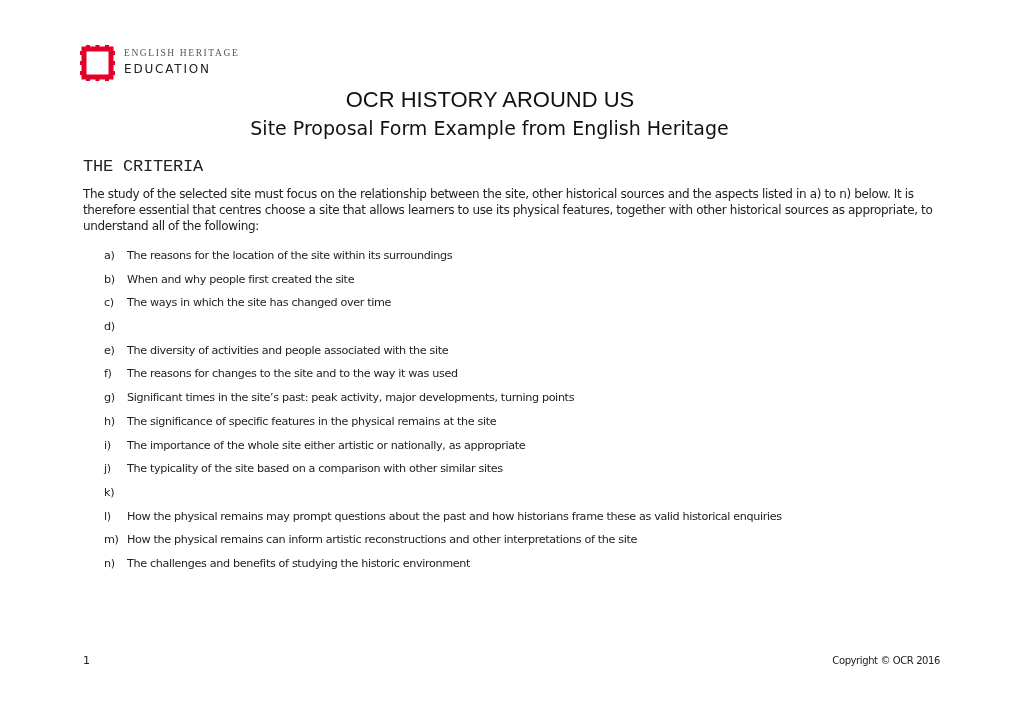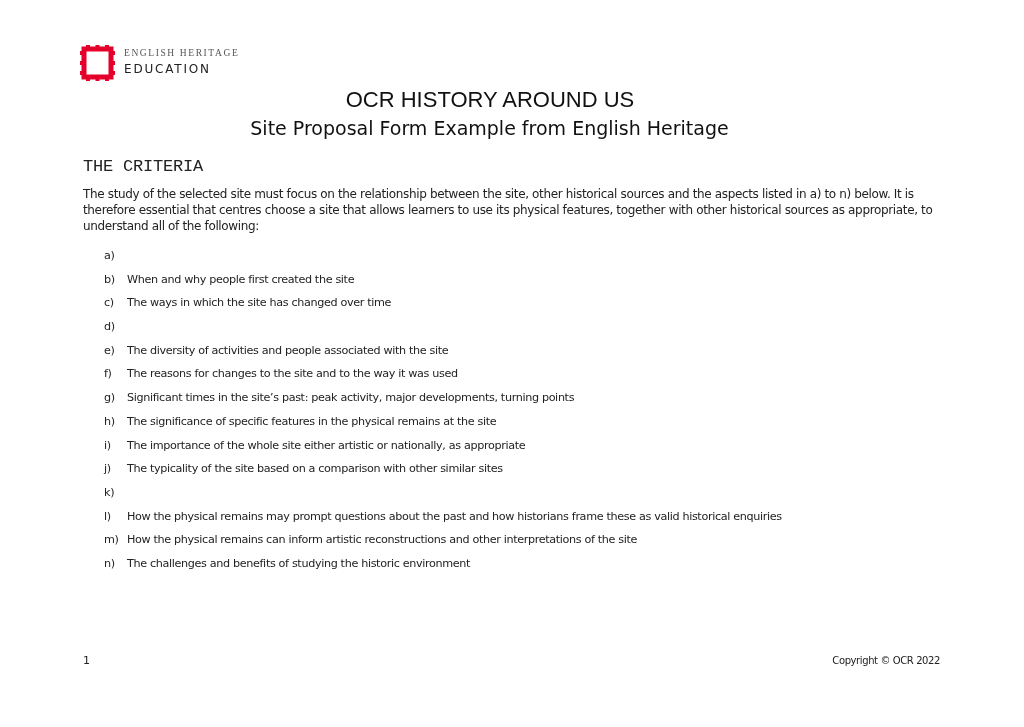--- a/index.html
+++ b/index.html
@@ -205,20 +205,21 @@
   <div class="title-main">OCR HISTORY AROUND US</div>
   <div class="title-sub">Site Proposal Form Example from English Heritage</div>
 
   <div class="criteria-heading">THE CRITERIA</div>
 
   <div class="intro">The study of the selected site must focus on the relationship between the site, other historical sources and the aspects listed in a) to n) below. It is therefore essential that centres choose a site that allows learners to use its physical features, together with other historical sources as appropriate, to understand all of the following:</div>
 
   <ul class="criteria-list">
     <li class="criteria-item">
       <span class="criteria-letter">a)</span>
+      <span class="criteria-text">The reasons for the location of the site within its surroundings</span>
     </li>
     <li class="criteria-item">
       <span class="criteria-letter">b)</span>
       <span class="criteria-text">When and why people first created the site</span>
     </li>
     <li class="criteria-item">
       <span class="criteria-letter">c)</span>
       <span class="criteria-text">The ways in which the site has changed over time</span>
     </li>
     <li class="criteria-item">
@@ -259,15 +260,15 @@
       <span class="criteria-letter">m)</span>
       <span class="criteria-text">How the physical remains can inform artistic reconstructions and other interpretations of the site</span>
     </li>
     <li class="criteria-item">
       <span class="criteria-letter">n)</span>
       <span class="criteria-text">The challenges and benefits of studying the historic environment</span>
     </li>
   </ul>
 
   <div class="page-number">1</div>
-  <div class="copyright">Copyright © OCR 2022</div>
+  <div class="copyright">Copyright © OCR 2016</div>
 
 </div>
 
 </body></html>

